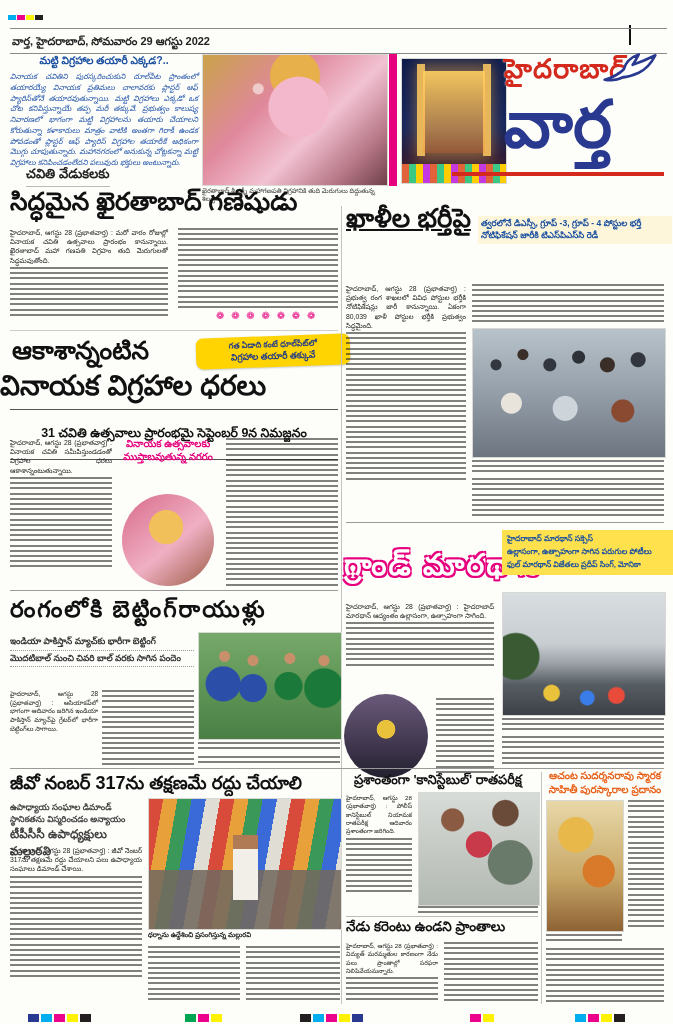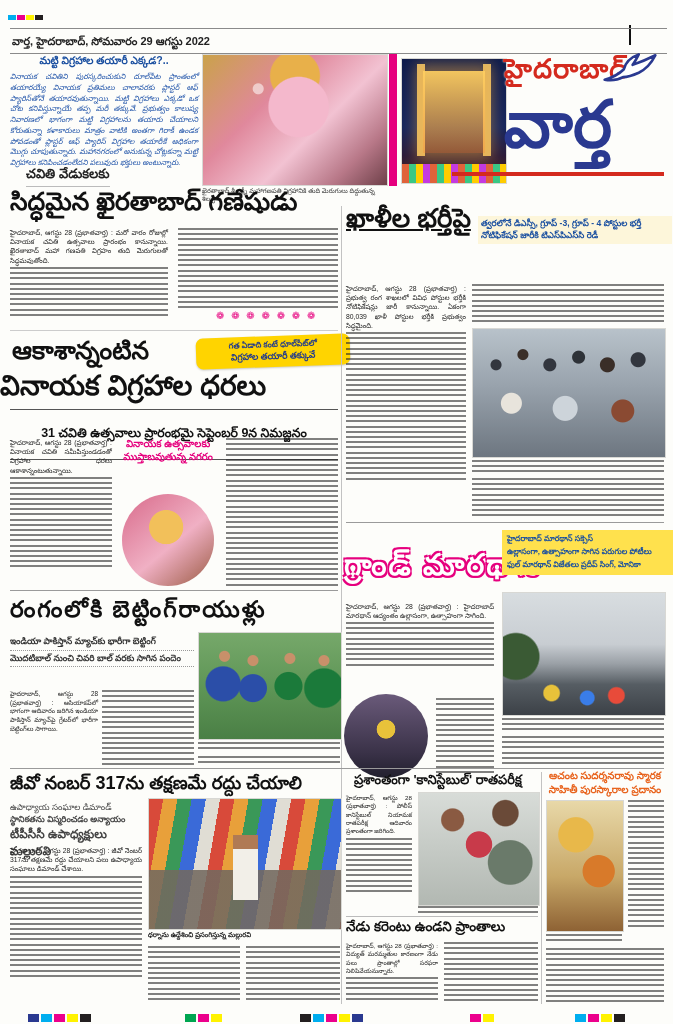--- a/index.html
+++ b/index.html
@@ -186,21 +186,21 @@
   <div class="abs" style="left:10px;top:690px;width:88px;height:76px;">
     <div class="lead" style="font-size:6.4px;">హైదరాబాద్, ఆగస్టు 28 (ప్రభాతవార్త) : ఆసియాకప్‌లో భాగంగా ఆదివారం జరిగిన ఇండియా పాకిస్తాన్ మ్యాచ్‌పై గ్రేటర్‌లో భారీగా బెట్టింగ్‌లు సాగాయి.</div>
   </div>
   <div class="abs ft" style="left:102px;top:690px;width:92px;height:76px;"></div>
   <div class="abs ft" style="left:198px;top:756px;width:142px;height:10px;"></div>
 
   <div class="abs hr" style="left:10px;top:768px;width:654px;"></div>
 
   <div class="abs hl" style="left:10px;top:774px;width:332px;font-size:18px;">జీవో నంబర్ 317ను తక్షణమే రద్దు చేయాలి</div>
   <div class="abs" style="left:10px;top:801px;width:134px;">
-    <div style="font-size:8.6px;font-weight:normal;color:#444;line-height:1.45;">ఉపాధ్యాయ సంఘాల డిమాండ్</div>
+    <div style="font-size:8.6px;font-weight:bold;color:#444;line-height:1.45;">ఉపాధ్యాయ సంఘాల డిమాండ్</div>
     <div style="font-size:8.6px;font-weight:bold;color:#444;line-height:1.45;">స్థానికతను విస్మరించడం అన్యాయం</div>
     <div style="font-size:12px;font-weight:bold;color:#444;line-height:1.45;">టీపీసీసీ ఉపాధ్యక్షులు మల్లురవి</div>
   </div>
   <div class="abs ph ph-go317" style="left:148px;top:798px;width:192px;height:130px;">
     <div class="go-fig"></div>
   </div>
   <div class="abs" style="left:148px;top:931px;width:192px;font-size:6.8px;font-weight:bold;color:#222;">ధర్నాను ఉద్దేశించి ప్రసంగిస్తున్న మల్లురవి</div>
   <div class="abs" style="left:10px;top:846px;width:132px;height:156px;">
     <div class="lead">హైదరాబాద్, ఆగస్టు 28 (ప్రభాతవార్త) : జీవో నెంబర్ 317ను తక్షణమే రద్దు చేయాలని పలు ఉపాధ్యాయ సంఘాలు డిమాండ్ చేశాయి.</div>
     <div class="ft" style="height:104px;margin-top:2px;"></div>

